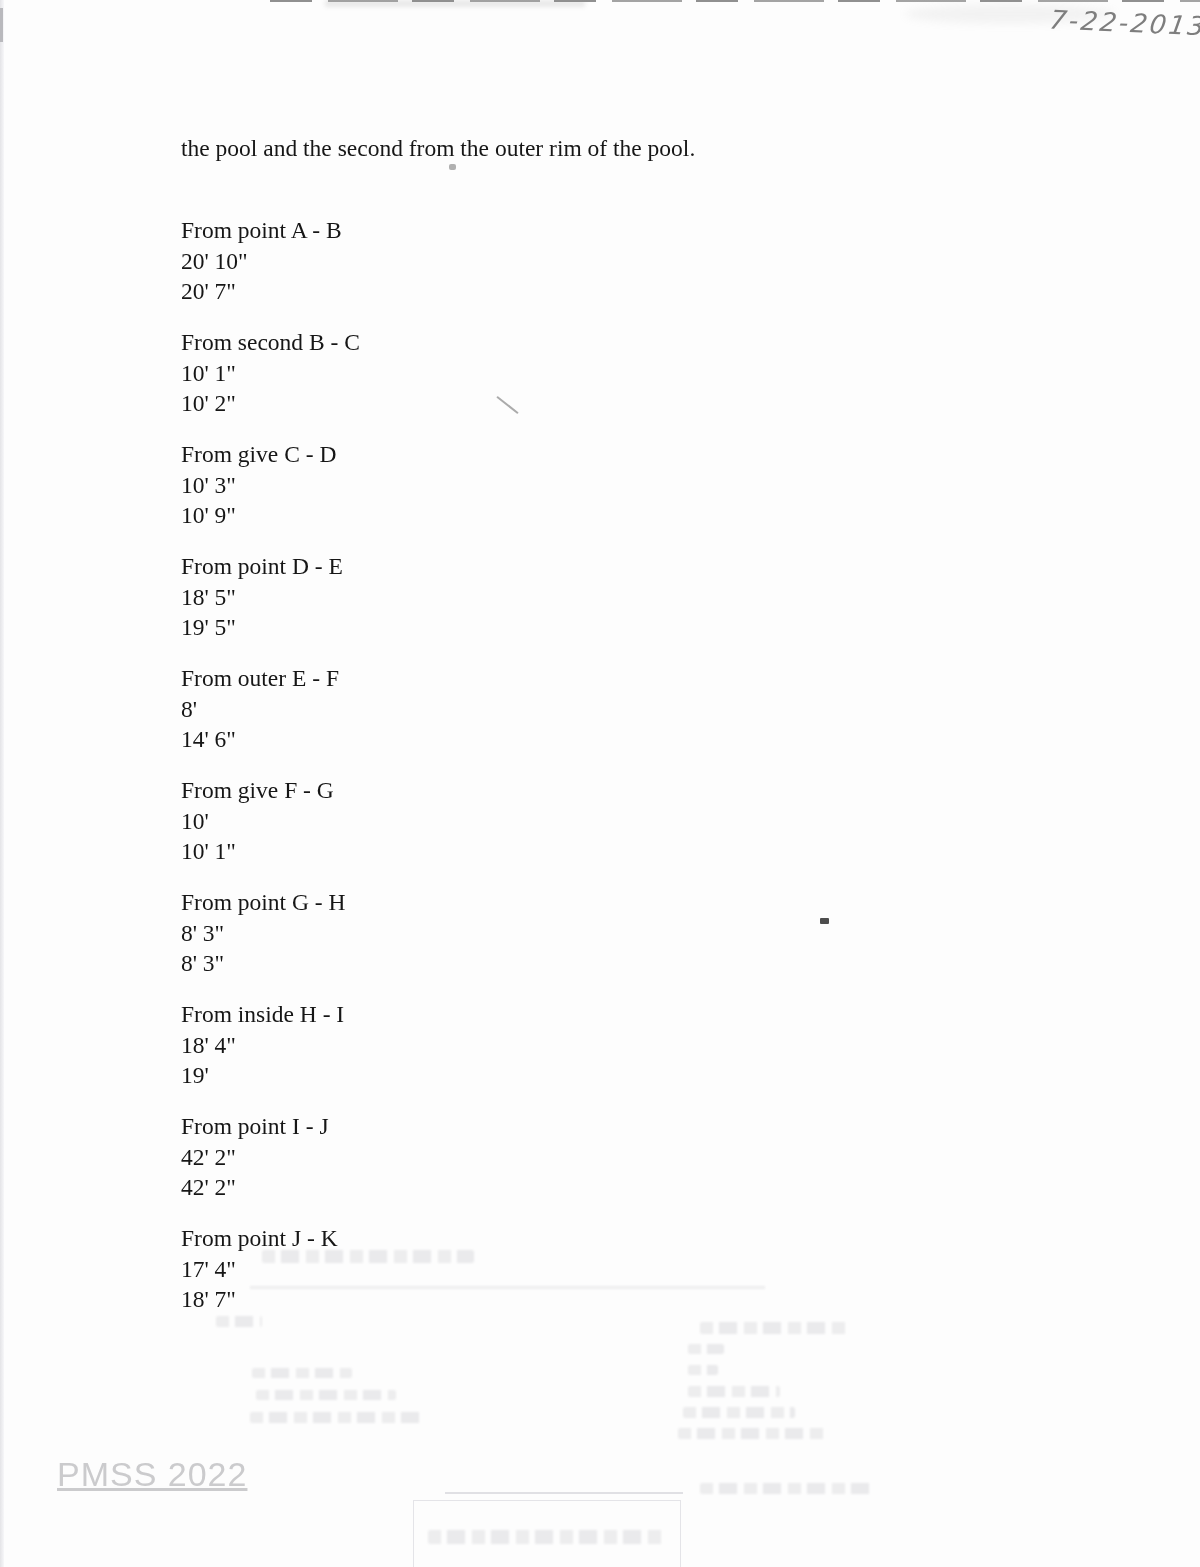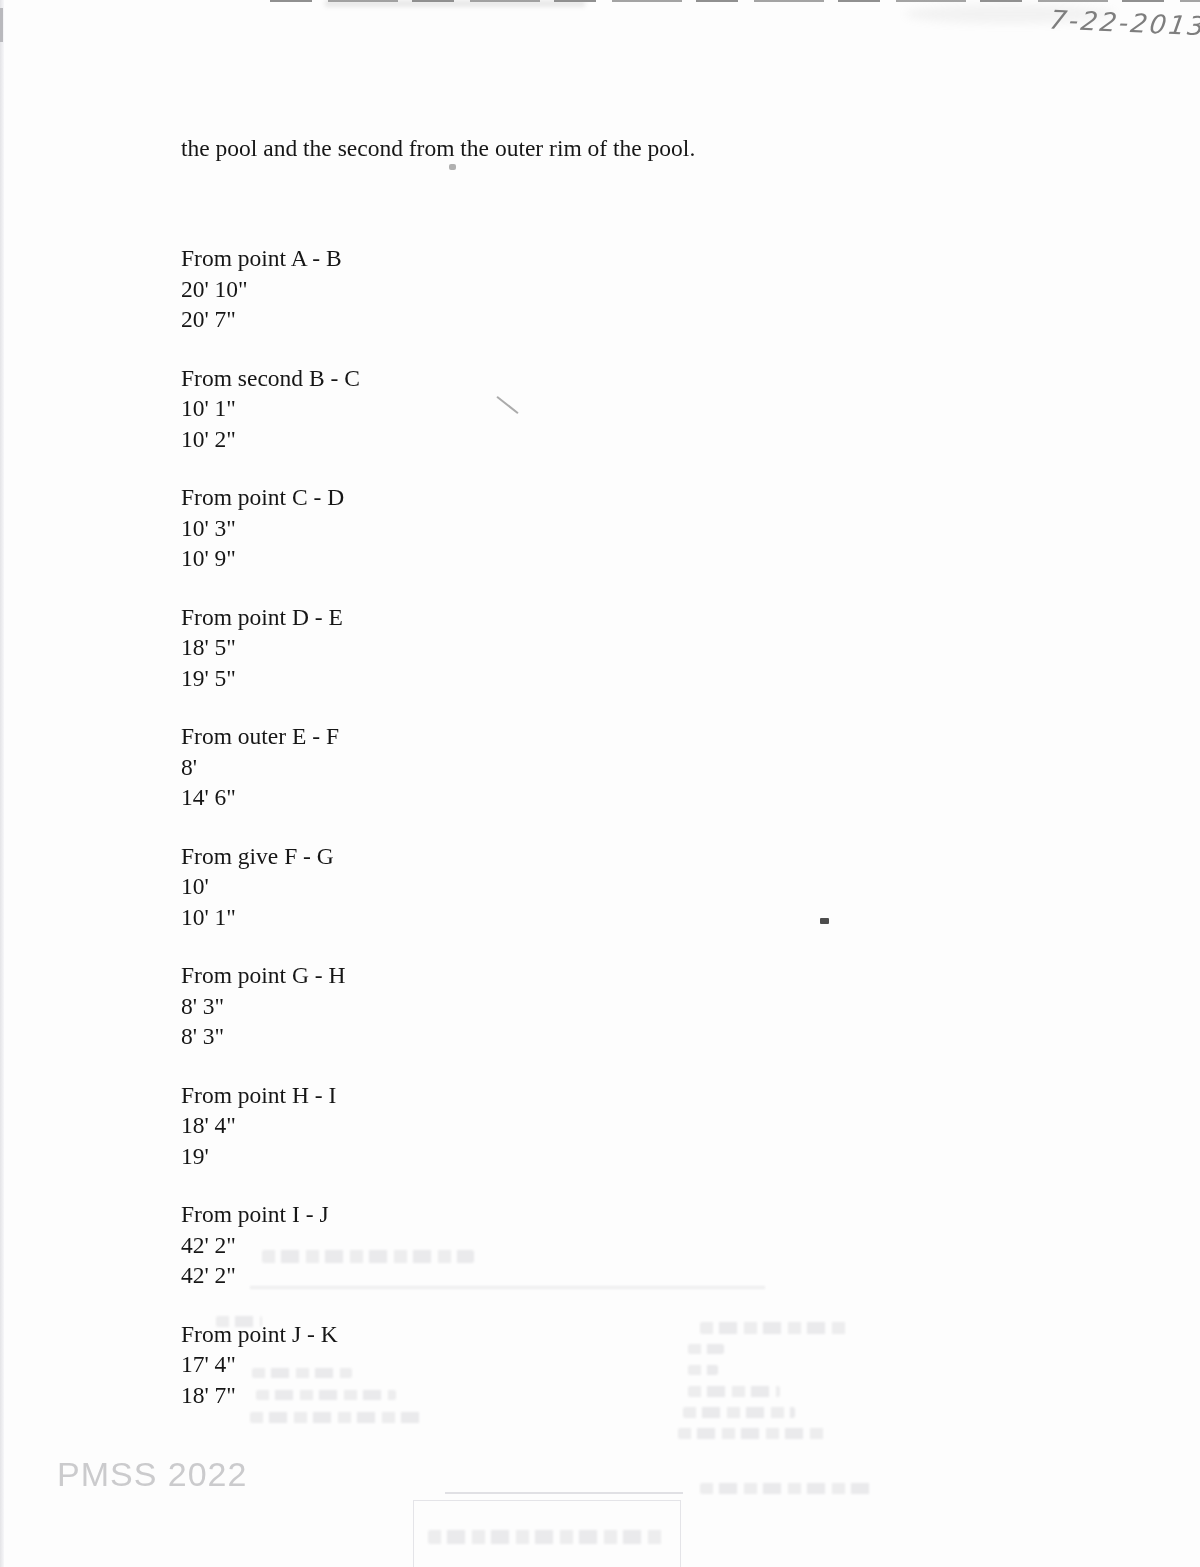--- a/index.html
+++ b/index.html
@@ -61,21 +61,21 @@
     line-height: 29px;
     white-space: nowrap;
   }
 
   
   .measure-list {
     position: absolute; left: 181px; top: 215px;
     font-size: 23.5px;
     line-height: 30.5px;
   }
-  .measure-block { margin-bottom: 20.5px; margin-top: 28px; }
+  .measure-block { margin-bottom: 20.5px; }
   .measure-block div { white-space: nowrap; }
 
   
   .mark-backslash {
     position: absolute; left: 494px; top: 404px; width: 27px; height: 2px;
     background: #8f8f8f; border-radius: 2px;
     transform: rotate(38deg); opacity: .75;
   }
   .mark-speck-dark {
     position: absolute; left: 820px; top: 918px; width: 9px; height: 6px;
@@ -110,20 +110,21 @@
   }
 
   
   .watermark {
     position: absolute; left: 57px; top: 1455px;
     font-family: "Liberation Sans", "DejaVu Sans", sans-serif;
     font-size: 34px;
     letter-spacing: 1px;
     color: #cbcbcd;
     white-space: nowrap;
+    text-decoration: underline;
   }
 </style>
 </head>
 <body>
 
 <div class="page">
 
   <div class="edge-left-band"></div>
   <div class="edge-left-dark"></div>
   <div class="edge-top-line"></div>
@@ -145,21 +146,21 @@
       <div>20' 7"</div>
     </div>
 
     <div class="measure-block">
       <div>From second B - C</div>
       <div>10' 1"</div>
       <div>10' 2"</div>
     </div>
 
     <div class="measure-block">
-      <div>From point C - D</div>
+      <div>From give C - D</div>
       <div>10' 3"</div>
       <div>10' 9"</div>
     </div>
 
     <div class="measure-block">
       <div>From point D - E</div>
       <div>18' 5"</div>
       <div>19' 5"</div>
     </div>
 
@@ -175,21 +176,21 @@
       <div>10' 1"</div>
     </div>
 
     <div class="measure-block">
       <div>From point G - H</div>
       <div>8' 3"</div>
       <div>8' 3"</div>
     </div>
 
     <div class="measure-block">
-      <div>From point H - I</div>
+      <div>From inside H - I</div>
       <div>18' 4"</div>
       <div>19'</div>
     </div>
 
     <div class="measure-block">
       <div>From point I - J</div>
       <div>42' 2"</div>
       <div>42' 2"</div>
     </div>
 

